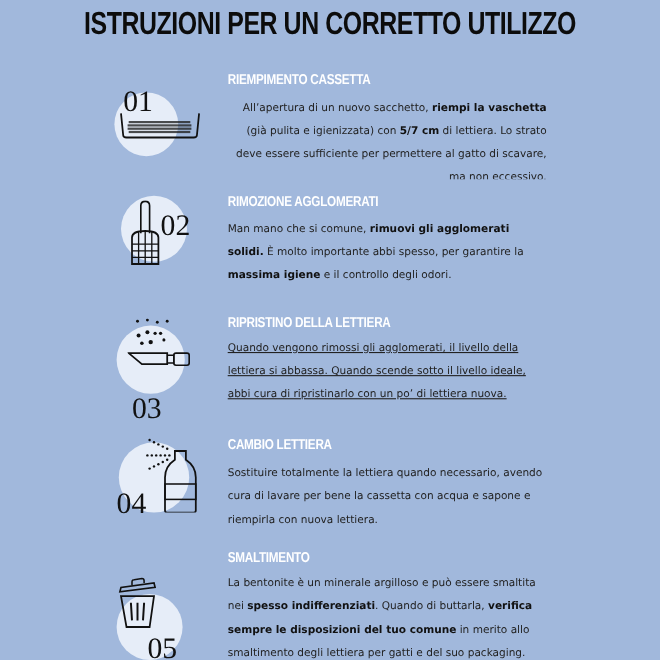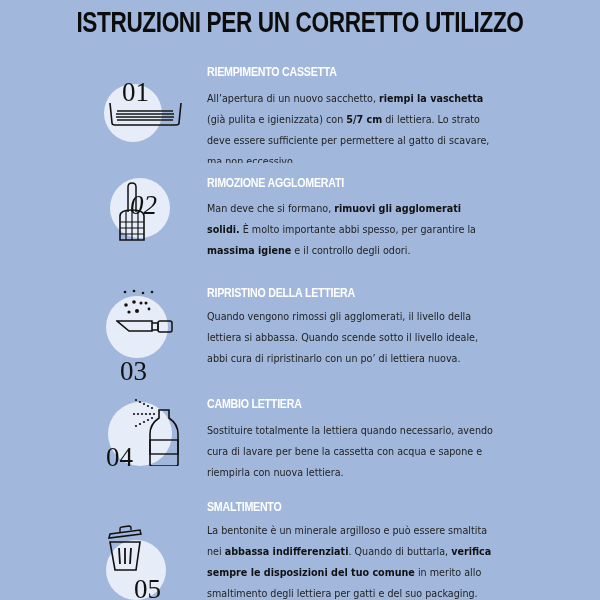--- a/index.html
+++ b/index.html
@@ -34,57 +34,57 @@
     font-size: 13px; color: #ffffff; letter-spacing: -0.3px;
     transform: scaleX(0.82); transform-origin: left center;
     white-space: nowrap;
   }
   .step-text {
     position: absolute; left: 207px; width: 290px;
     font-family: "DejaVu Sans", sans-serif; font-size: 9.6px;
     line-height: 21px; color: #222;
   }
   .step-text b { color: #111; font-weight: 700; }
-  .clip { overflow: hidden; }
+  .clip { overflow: hidden; text-align: right; }
 </style>
 </head>
 <body>
 
 <div class="title">ISTRUZIONI PER UN CORRETTO UTILIZZO</div>
 
 <div class="step" style="top:0;">
   <div class="icon-wrap" style="top:62px;">
     <div class="circle" style="left:8px;top:22px;"></div>
     <svg class="icon-svg" width="80" height="60" style="left:8px;top:35px;" viewBox="0 0 80 60">
       <path d="M6 6 L8 26 Q8 28 11 28 L72 28 Q75 28 75 26 L77 6" fill="none" stroke="#111" stroke-width="1.6"></path>
       <g fill="#222">
         <rect x="13" y="13" width="56" height="2" opacity="0.8"></rect>
         <rect x="12" y="16" width="58" height="2" opacity="0.8"></rect>
         <rect x="12" y="19" width="58" height="2" opacity="0.8"></rect>
         <rect x="13" y="22" width="56" height="2" opacity="0.8"></rect>
       </g>
     </svg>
-    <div class="num" style="left:26px;top:17px;">01</div>
+    <div class="num" style="left:16px;top:17px;">01</div>
   </div>
   <div class="step-title" style="top:64px;">RIEMPIMENTO CASSETTA</div>
   <div class="step-text clip" style="top:88px;height:75px;"><span>All’apertura di un nuovo sacchetto, </span><b>riempi la vaschetta</b><span> (già pulita e igienizzata) con </span><b>5/7 cm</b><span> di lettiera. Lo strato deve essere sufficiente per permettere al gatto di scavare, ma non eccessivo.</span></div>
 </div>
 
 <div class="step" style="top:0;">
   <div class="icon-wrap" style="top:176px;">
     <div class="circle" style="left:14px;top:2px;width:60px;height:60px;"></div>
     <svg class="icon-svg" width="40" height="60" style="left:16px;top:6px;" viewBox="0 0 40 60">
       <path d="M16 30 L16 5 Q16 1 20 1 Q24 1 24 5 L24 30" fill="none" stroke="#111" stroke-width="1.5"></path>
       <path d="M8 34 Q8 28 20 28 Q32 28 32 34 L32 58 L8 58 Z" fill="none" stroke="#111" stroke-width="1.6"></path>
       <path d="M8 40 H32 M8 46 H32 M8 52 H32 M14 28 V58 M20 28 V58 M26 28 V58" stroke="#111" stroke-width="1.2"></path>
     </svg>
-    <div class="num" style="left:34px;top:16px;font-style:italic;">02</div>
+    <div class="num" style="left:50px;top:16px;">02</div>
   </div>
   <div class="step-title" style="top:175px;">RIMOZIONE AGGLOMERATI</div>
-  <div class="step-text" style="top:198px;"><span>Man deve che si formano, </span><b>rimuovi gli agglomerati solidi.</b><span> È molto importante abbi spesso, per garantire la </span><b>massima igiene</b><span> e il controllo degli odori.</span></div>
+  <div class="step-text" style="top:198px;"><span>Man mano che si comune, </span><b>rimuovi gli agglomerati solidi.</b><span> È molto importante abbi spesso, per garantire la </span><b>massima igiene</b><span> e il controllo degli odori.</span></div>
 </div>
 
 <div class="step" style="top:0;">
   <div class="icon-wrap" style="top:286px;">
     <div class="circle" style="left:10px;top:10px;width:62px;height:62px;"></div>
     <svg class="icon-svg" width="70" height="50" style="left:20px;top:2px;" viewBox="0 0 70 50">
       <g fill="#111">
         <circle cx="9" cy="4" r="1.3"></circle>
           <circle cx="18" cy="3" r="1.3"></circle>
           <circle cx="27" cy="5" r="1.3"></circle>
@@ -97,21 +97,21 @@
           <circle cx="21" cy="23" r="2"></circle>
           <circle cx="33" cy="21" r="1.4"></circle>
       </g>
       <path d="M1 33 L36 33 L36 43 L13 43 Z" fill="none" stroke="#111" stroke-width="1.6"></path>
       <path d="M36 35 L42 35 L42 42 L36 42" fill="none" stroke="#111" stroke-width="1.4"></path>
       <rect x="42" y="33" width="14" height="11" rx="2" fill="none" stroke="#111" stroke-width="1.5"></rect>
     </svg>
     <div class="num" style="left:24px;top:72px;">03</div>
   </div>
   <div class="step-title" style="top:285px;">RIPRISTINO DELLA LETTIERA</div>
-  <div class="step-text" style="top:306px;"><span>Quando vengono rimossi gli agglomerati, il livello della lettiera si abbassa. Quando scende sotto il livello ideale, abbi cura di ripristinarlo con un po’ di lettiera nuova.</span></div>
+  <div class="step-text" style="top:306px;text-decoration:underline;"><span>Quando vengono rimossi gli agglomerati, il livello della lettiera si abbassa. Quando scende sotto il livello ideale, abbi cura di ripristinarlo con un po’ di lettiera nuova.</span></div>
 </div>
 
 <div class="step" style="top:0;">
   <div class="icon-wrap" style="top:396px;">
     <div class="circle" style="left:12px;top:6px;width:64px;height:64px;"></div>
     <svg class="icon-svg" width="60" height="70" style="left:30px;top:0px;" viewBox="0 0 60 70">
       <g fill="#111">
         <circle cx="10" cy="4" r="1.1"></circle>
           <circle cx="14" cy="6" r="1.1"></circle>
           <circle cx="18" cy="8" r="1.1"></circle>
@@ -143,14 +143,14 @@
     <div class="circle" style="left:10px;top:20px;width:60px;height:60px;"></div>
     <svg class="icon-svg" width="40" height="50" style="left:10px;top:4px;" viewBox="0 0 40 50">
       <path d="M3 14 L4 10 L34 6 L35 10 Z" fill="none" stroke="#111" stroke-width="1.5"></path>
       <path d="M14 8 L14 5 Q14 3 16 3 L23 2 Q25 2 25 4 L25 6" fill="none" stroke="#111" stroke-width="1.4"></path>
       <path d="M4 18 L34 18 L30 46 L9 46 Z" fill="none" stroke="#111" stroke-width="1.6"></path>
       <path d="M13 24 L14 40 M19 24 L19 40 M25 24 L24 40" stroke="#111" stroke-width="1.8"></path>
     </svg>
     <div class="num" style="left:38px;top:56px;">05</div>
   </div>
   <div class="step-title" style="top:499px;">SMALTIMENTO</div>
-  <div class="step-text" style="top:520px;"><span>La bentonite è un minerale argilloso e può essere smaltita nei </span><b>abbassa indifferenziati</b><span>. Quando di buttarla, </span><b>verifica sempre le disposizioni del tuo comune</b><span> in merito allo smaltimento degli lettiera per gatti e del suo packaging.</span></div>
+  <div class="step-text" style="top:520px;"><span>La bentonite è un minerale argilloso e può essere smaltita nei </span><b>spesso indifferenziati</b><span>. Quando di buttarla, </span><b>verifica sempre le disposizioni del tuo comune</b><span> in merito allo smaltimento degli lettiera per gatti e del suo packaging.</span></div>
 </div>
 
 </body></html>

